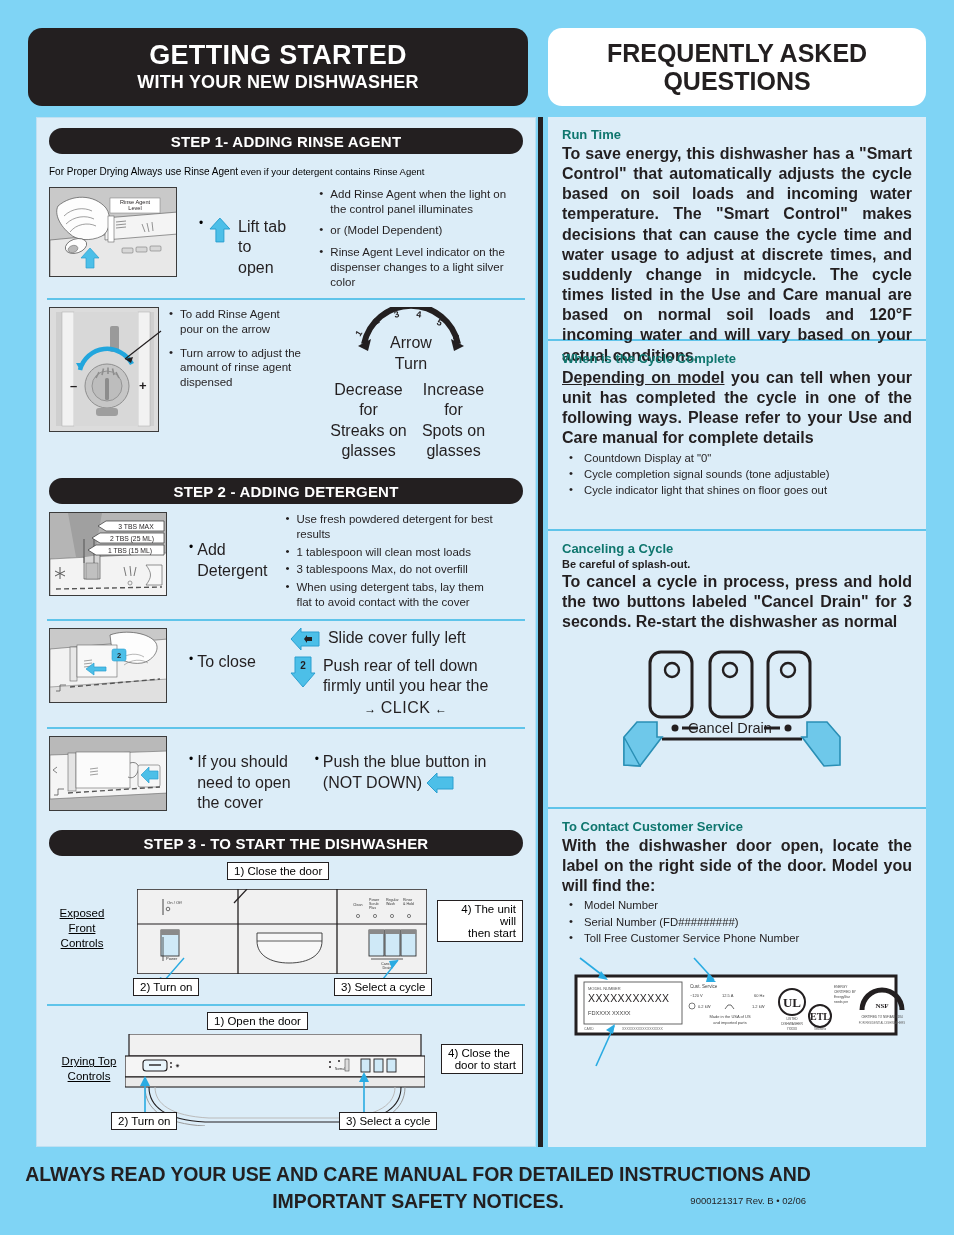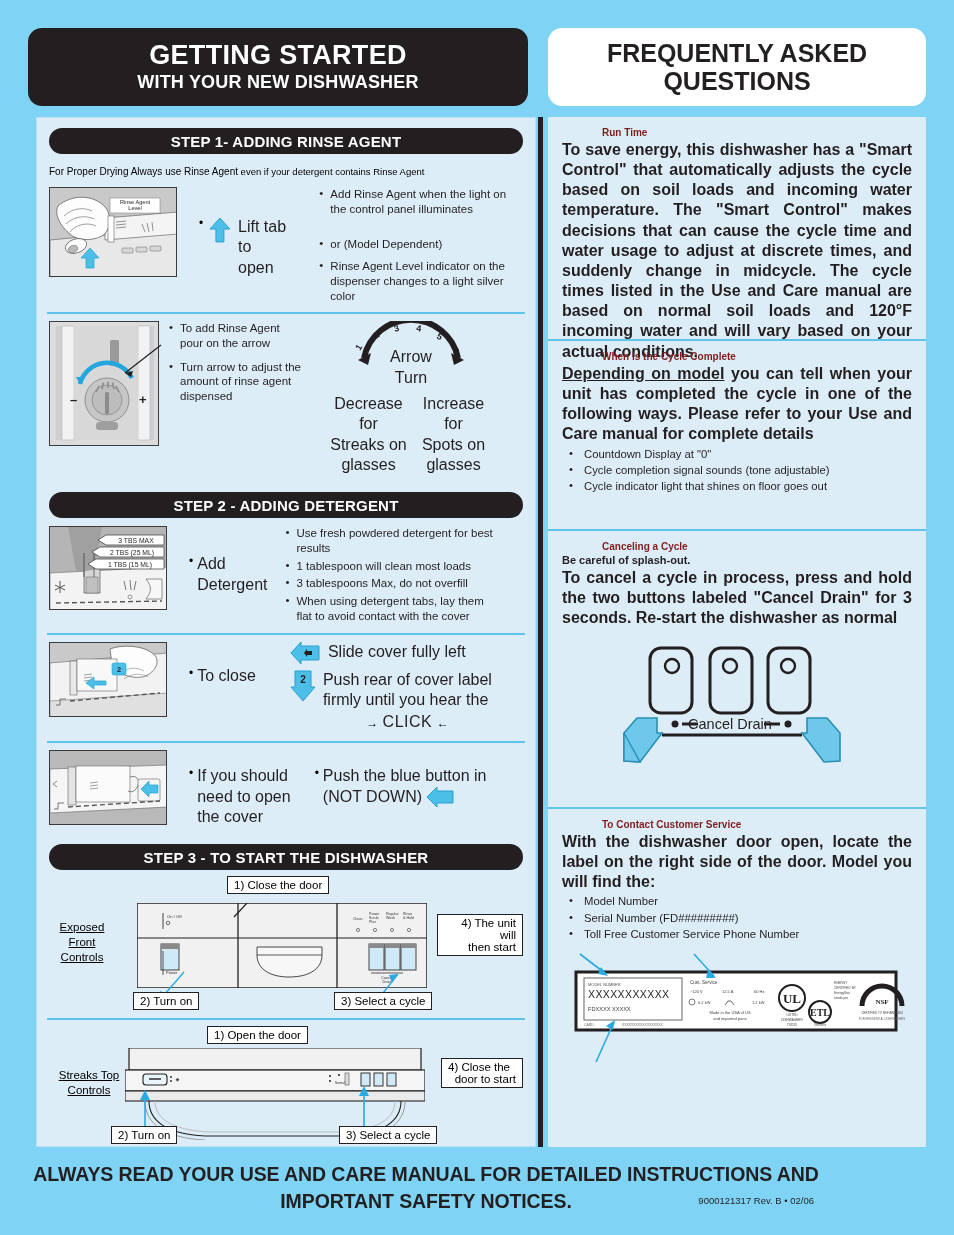--- a/index.html
+++ b/index.html
@@ -62,32 +62,32 @@
   .bullets li::before { content: "•"; position: absolute; left: 0; top: -1px; }
 
   
   .ill {
     background: #e9e9e9; border: 1px solid #3b3b3b; position: relative; overflow: hidden;
   }
   svg { display: block; }
 
   
   .r-sec { padding: 10px 14px 10px 14px; }
-  .r-h { font-size: 10px; font-weight: bold; color: #7f1d1d; margin-bottom: 2px; margin-left: 40px; }
+  .r-h { font-size: 13px; font-weight: bold; color: #0f766e; margin-bottom: 2px; }
   .r-bold-sm { font-size: 11px; font-weight: bold; color: #231f20; }
   .r-p { font-size: 16px; line-height: 1.26; color: #231f20; text-align: justify; font-weight: bold; }
   .r-ul { list-style: none; margin-top: 1px; }
   .r-ul li { position: relative; padding-left: 22px; font-size: 11.3px; line-height: 1.42; color: #231f20; }
   .r-ul li::before { content: "•"; position: absolute; left: 7px; top: -1px; }
   .r-rule { height: 2px; background: #5fc4ea; }
   .u { text-decoration: underline; }
 
   
   .footer {
-    position: absolute; left: 8px; top: 1155px; width: 836px; height: 80px;
+    position: absolute; left: 0; top: 1155px; width: 836px; height: 80px;
   }
   .footer .l1, .footer .l2 {
     text-align: center; font-size: 19.5px; font-weight: bold; color: #231f20; letter-spacing: -.1px;
   }
   .footer .l1 { margin-top: 8px; }
   .footer .l2 { margin-top: 4px; }
   .footer .rev {
     position: absolute; right: 30px; top: 40px; font-size: 9.5px; color: #231f20;
   }
 
@@ -160,21 +160,21 @@
             <path d="M9 25 L9 12 L3 12 L13 1 L23 12 L17 12 L17 25 Z" fill="#4cbfe8" stroke="#2a9fd0" stroke-width="1"></path>
           </svg>
           <div style="margin-left:5px;line-height:1.3;">
             <div class="body-txt">Lift tab to</div>
             <div class="body-txt">open</div>
           </div>
         </div>
 
         <ul class="bullets" style="margin-left:16px;width:205px;">
           <li>Add Rinse Agent when the light on the control panel illuminates</li>
-          <li style="list-style:none;padding-left:11px;margin-top:21px;">or (Model Dependent)</li>
+          <li style="list-style:none;padding-left:11px;margin-top:7px;">or (Model Dependent)</li>
           <li style="list-style:none;padding-left:11px;margin-top:7px;">Rinse Agent Level indicator on the dispenser changes to a light silver color</li>
         </ul>
       </div>
 
       <div class="hr-blue" style="margin-top:9px;"></div>
 
       <div style="display:flex; margin:7px 12px 0 12px; align-items:flex-start;">
 
         <div class="ill" style="width:110px;height:125px;flex:0 0 auto;background:#ddd;">
           <svg width="110" height="125" viewBox="0 0 110 125">
@@ -320,21 +320,21 @@
               <path d="M22 9 L17 9 L17 7 L14 11 L17 15 L17 13 L22 13 Z" fill="#231f20"></path>
             </svg>
             <div class="body-txt" style="margin-left:8px;">Slide cover fully left</div>
           </div>
           <div style="display:flex;align-items:flex-start;margin-top:6px;">
             <svg width="26" height="32" viewBox="0 0 26 32">
               <path d="M5 1 L21 1 L21 17 L25 17 L13 31 L1 17 L5 17 Z" fill="#4cbfe8" stroke="#2a9fd0" stroke-width="1"></path>
               <text x="13" y="13" font-family="Liberation Sans, sans-serif" font-size="10" font-weight="bold" text-anchor="middle" fill="#231f20">2</text>
             </svg>
             <div style="margin-left:7px;">
-              <div class="body-txt">Push rear of cover label</div>
+              <div class="body-txt">Push rear of tell down</div>
               <div class="body-txt">firmly until you hear the</div>
               <div style="text-align:center;margin-top:2px;">
                 <span style="font-size:12px;">→</span>
                 <span class="body-txt" style="letter-spacing:.5px;">CLICK</span>
                 <span style="font-size:12px;">←</span>
               </div>
             </div>
           </div>
         </div>
       </div>
@@ -451,21 +451,21 @@
         </div>
       </div>
 
       <div class="hr-blue" style="margin-top:2px;"></div>
 
       <div style="position:relative;height:120px;margin:6px 12px 0 12px;">
 
         <div class="callout" style="left:158px;top:0px;">1) Open the door</div>
 
         <div style="position:absolute;left:0;top:42px;width:80px;">
-          <div class="ul-label">Streaks Top</div>
+          <div class="ul-label">Drying Top</div>
           <div class="ul-label">Controls</div>
         </div>
 
         <svg width="300" height="92" viewBox="0 0 300 92" style="position:absolute;left:76px;top:22px;">
           <path d="M4 0 L296 0 L296 22 L4 22 Z" fill="#f1f1f1" stroke="#231f20" stroke-width="1.2"></path>
           <rect x="0" y="22" width="300" height="21" fill="#f5f5f5" stroke="#231f20" stroke-width="1.2"></rect>
           <rect x="0" y="43" width="300" height="10" fill="#eaeaea" stroke="#231f20" stroke-width="1.1"></rect>
           <rect x="18" y="26" width="24" height="11" rx="3" fill="#e9f5fc" stroke="#231f20" stroke-width="1.1"></rect>
           <line x1="24" y1="31" x2="36" y2="31" stroke="#231f20" stroke-width="1.4"></line>
           <circle cx="46" cy="29" r="0.9" fill="#231f20"></circle>

